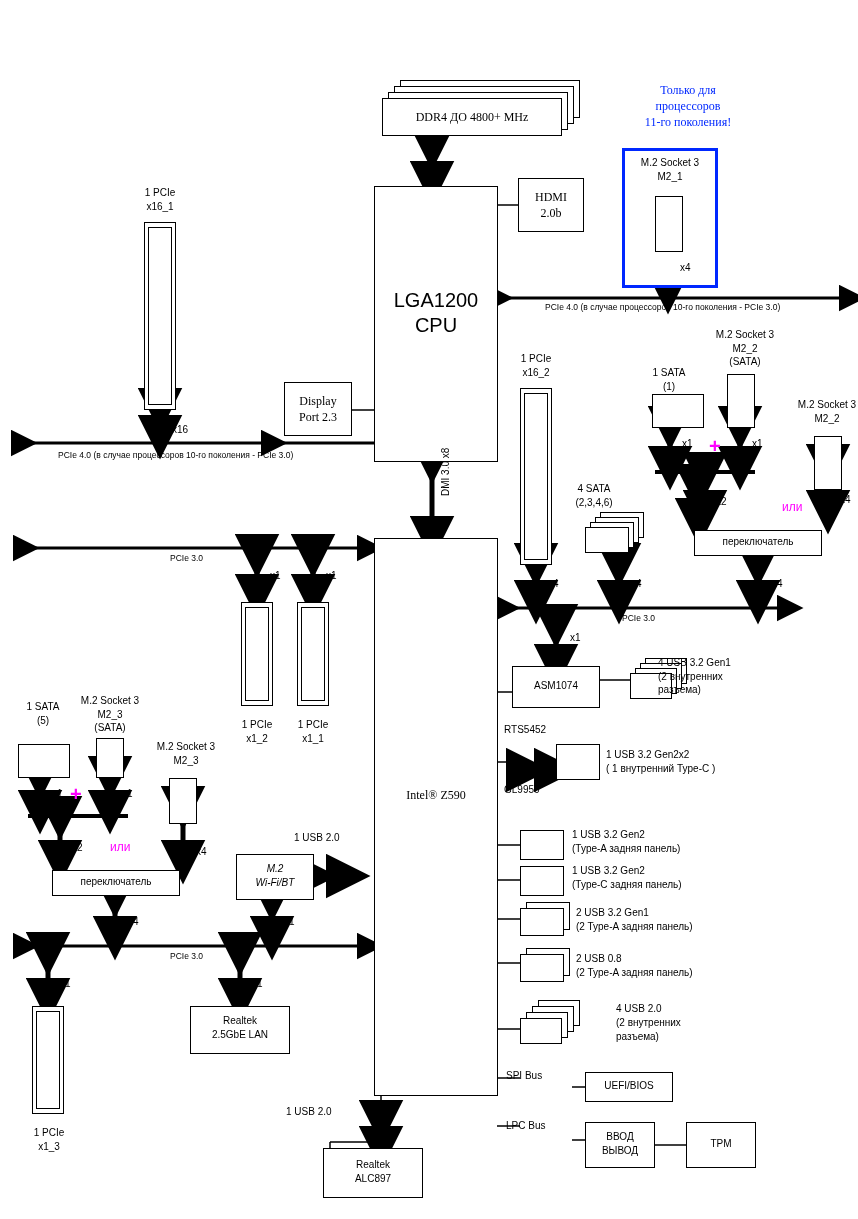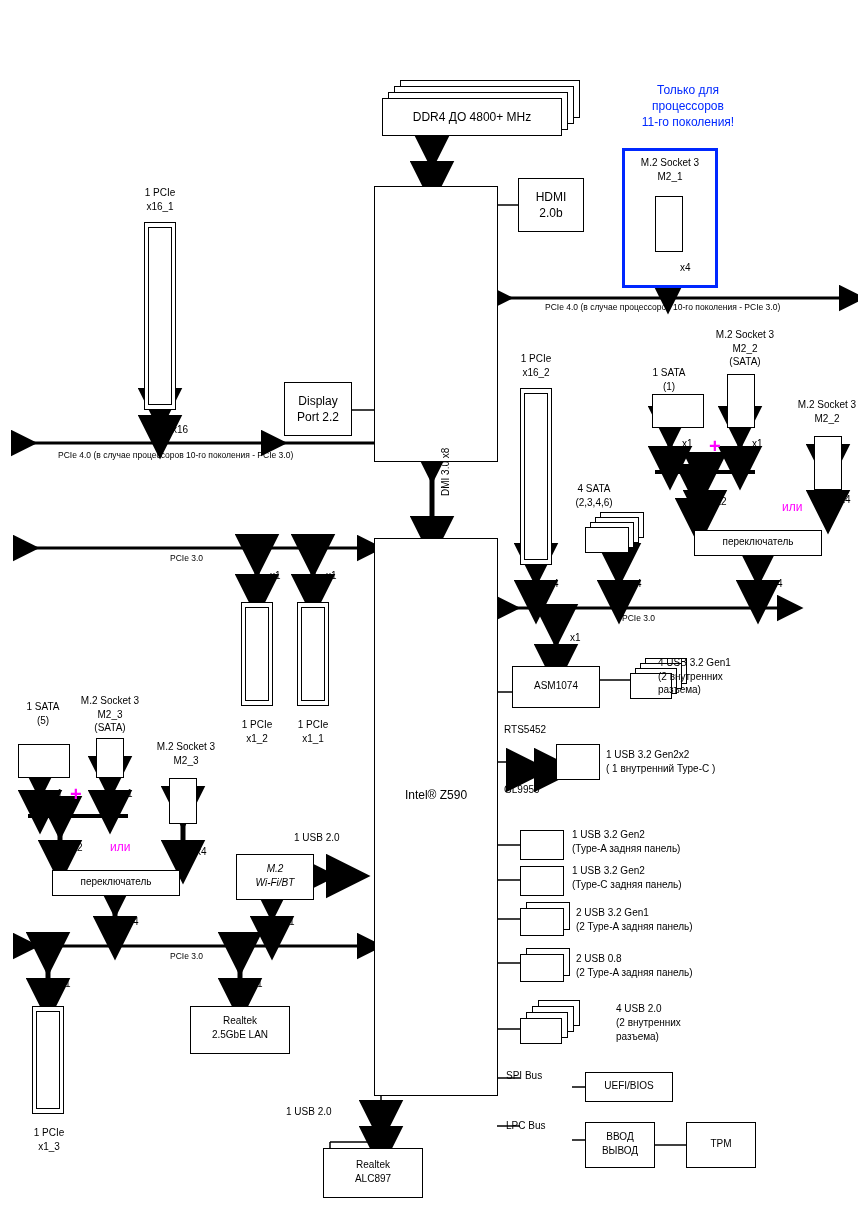--- a/index.html
+++ b/index.html
@@ -9,21 +9,21 @@
   .lbl{position:absolute;font-size:11px;color:#000;line-height:1.2;white-space:pre;}
   .ctr{text-align:center;}
   .slot{position:absolute;border:1.5px solid #000;background:#fff;box-sizing:border-box;}
   .slot .inner{position:absolute;left:3px;top:4px;right:3px;bottom:4px;border:1.5px solid #000;box-sizing:border-box;}
   .cpu-title{font-size:20px;}
   .blue{color:#0028ff;}
   .bluebox{border:3px solid #0028ff;}
   .magenta{color:#ff00ff;}
   .tiny{font-size:8.5px;}
   .sm{font-size:10px;}
-  .md{font-size:12px;}
+  .md{font-size:12px;font-family:Liberation Serif, serif;}
   svg{position:absolute;overflow:visible;}
   .plus{position:absolute;color:#ff00ff;font-size:20px;font-weight:bold;line-height:1;}
 </style>
 </head>
 <body>
 
 <div id="root">
 
   <svg width="858" height="1219" style="left:0;top:0;position:absolute;">
     <defs>
@@ -121,28 +121,30 @@
     <line x1="381" y1="1122" x2="381" y2="1148" stroke="#000" stroke-width="5" marker-start="url(#ah)" marker-end="url(#ah)"></line>
   </svg>
 
   <div class="box" style="left:400px;top:80px;width:180px;height:38px;"></div>
   <div class="box" style="left:394px;top:86px;width:180px;height:38px;"></div>
   <div class="box" style="left:388px;top:92px;width:180px;height:38px;"></div>
   <div class="box" style="left:382px;top:98px;width:180px;height:38px;"></div>
   <div class="lbl ctr md" style="left:382px;top:110px;width:180px;">DDR4 ДО 4800+ MHz</div>
 
   <div class="box" style="left:374px;top:186px;width:124px;height:276px;"></div>
+  <div class="lbl ctr cpu-title" style="left:374px;top:288px;width:124px;line-height:1.25;">LGA1200
+CPU</div>
 
   <div class="box" style="left:518px;top:178px;width:66px;height:54px;"></div>
   <div class="lbl ctr md" style="left:518px;top:190px;width:66px;line-height:1.3;">HDMI
 2.0b</div>
 
   <div class="box" style="left:284px;top:382px;width:68px;height:54px;"></div>
   <div class="lbl ctr md" style="left:284px;top:394px;width:68px;line-height:1.3;">Display
-Port 2.2</div>
+Port 2.3</div>
 
   <div class="lbl ctr md blue" style="left:608px;top:82px;width:160px;line-height:1.35;font-weight:normal;">Только для
 процессоров
 11-го поколения!</div>
   <div class="box bluebox" style="left:622px;top:148px;width:96px;height:140px;"></div>
   <div class="lbl ctr sm" style="left:622px;top:156px;width:96px;line-height:1.35;">M.2 Socket 3
 M2_1</div>
   <div class="box" style="left:655px;top:196px;width:28px;height:56px;"></div>
   <div class="lbl sm" style="left:680px;top:262px;">x4</div>
 

